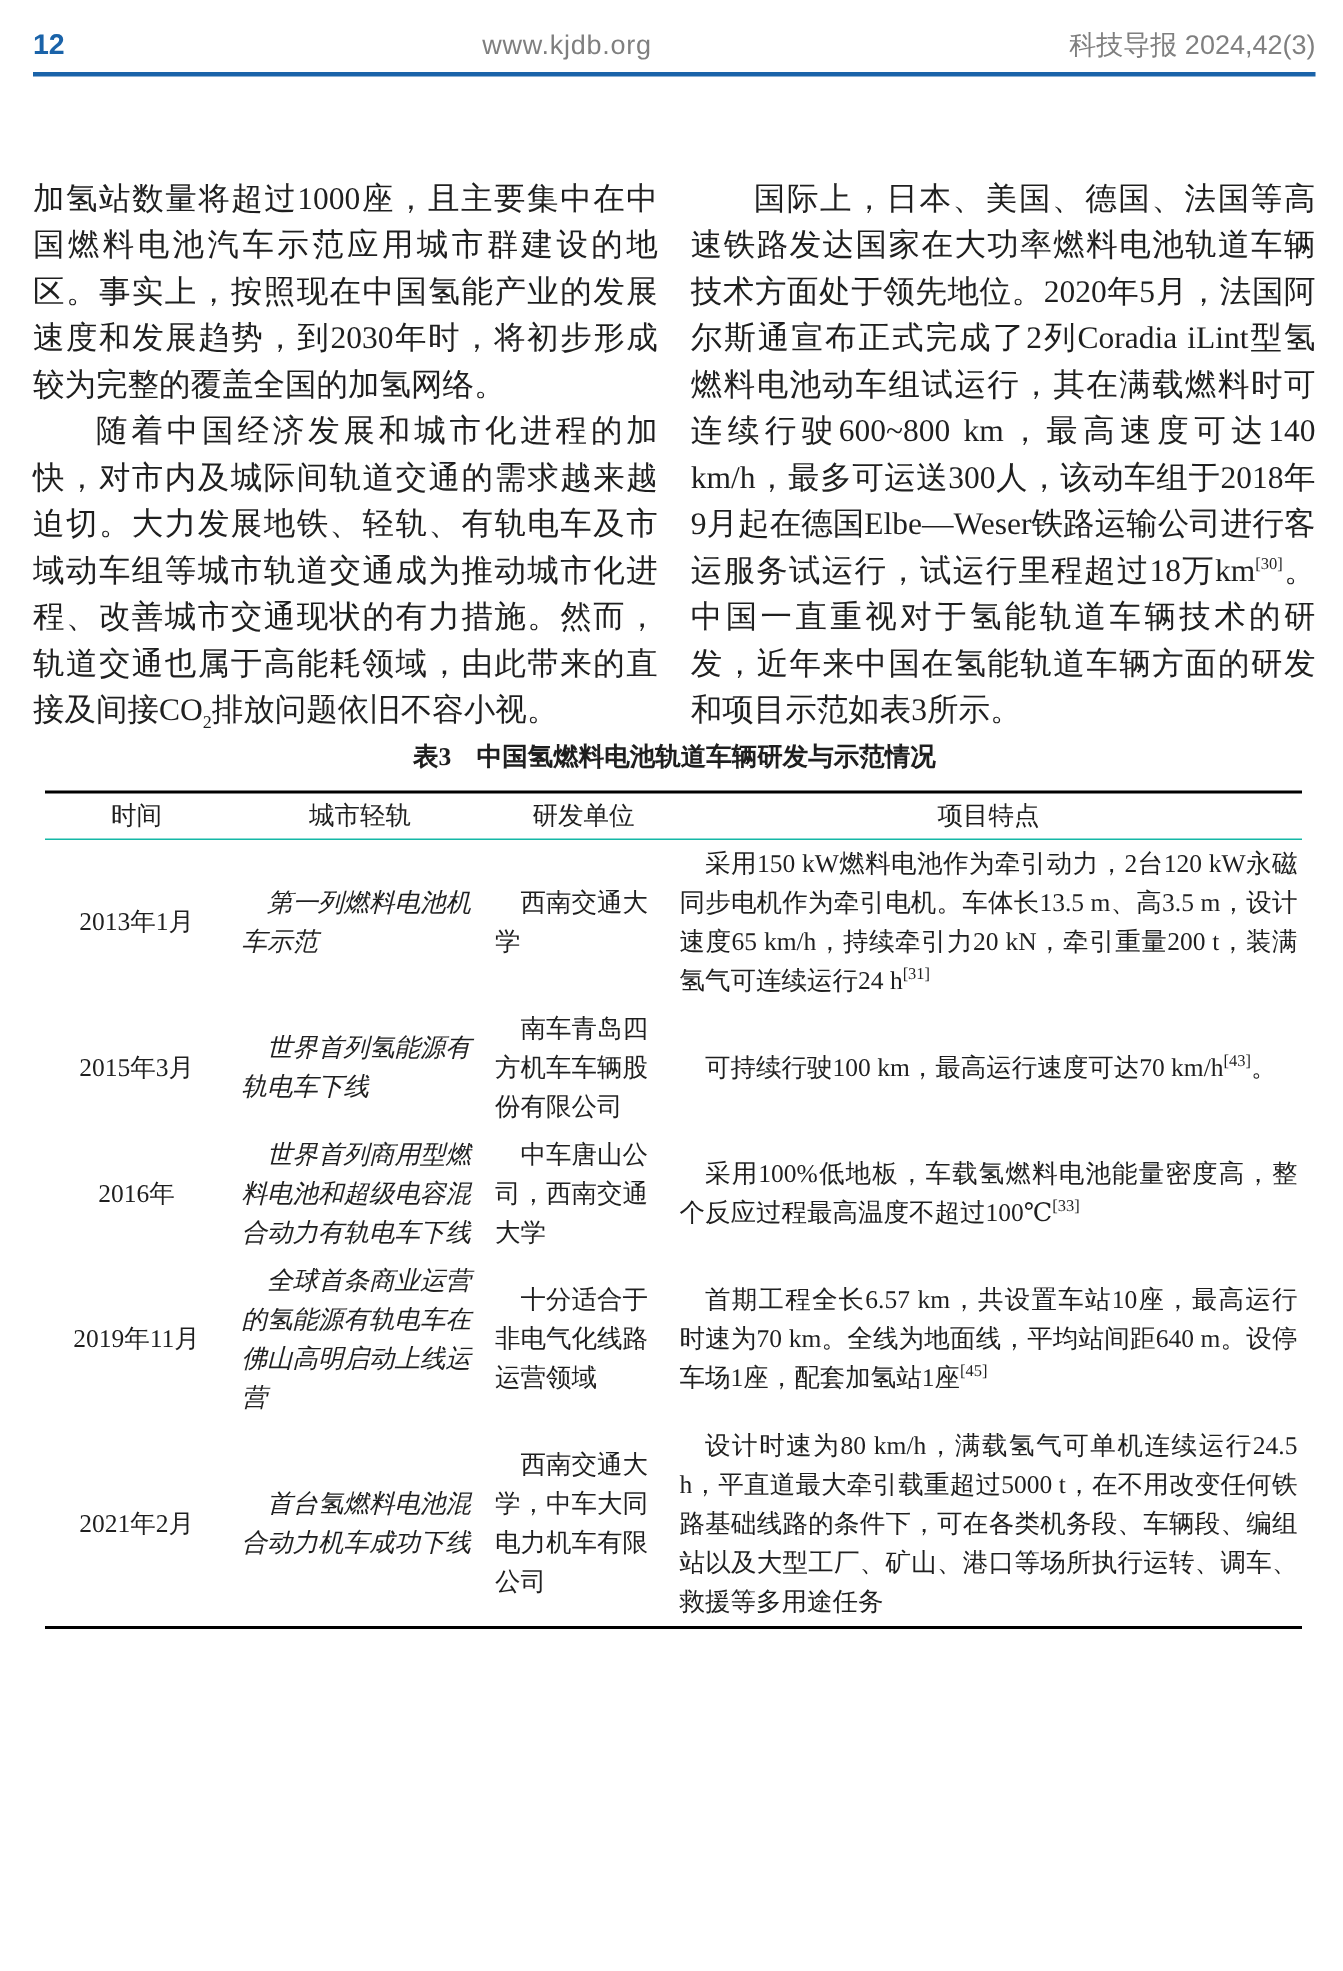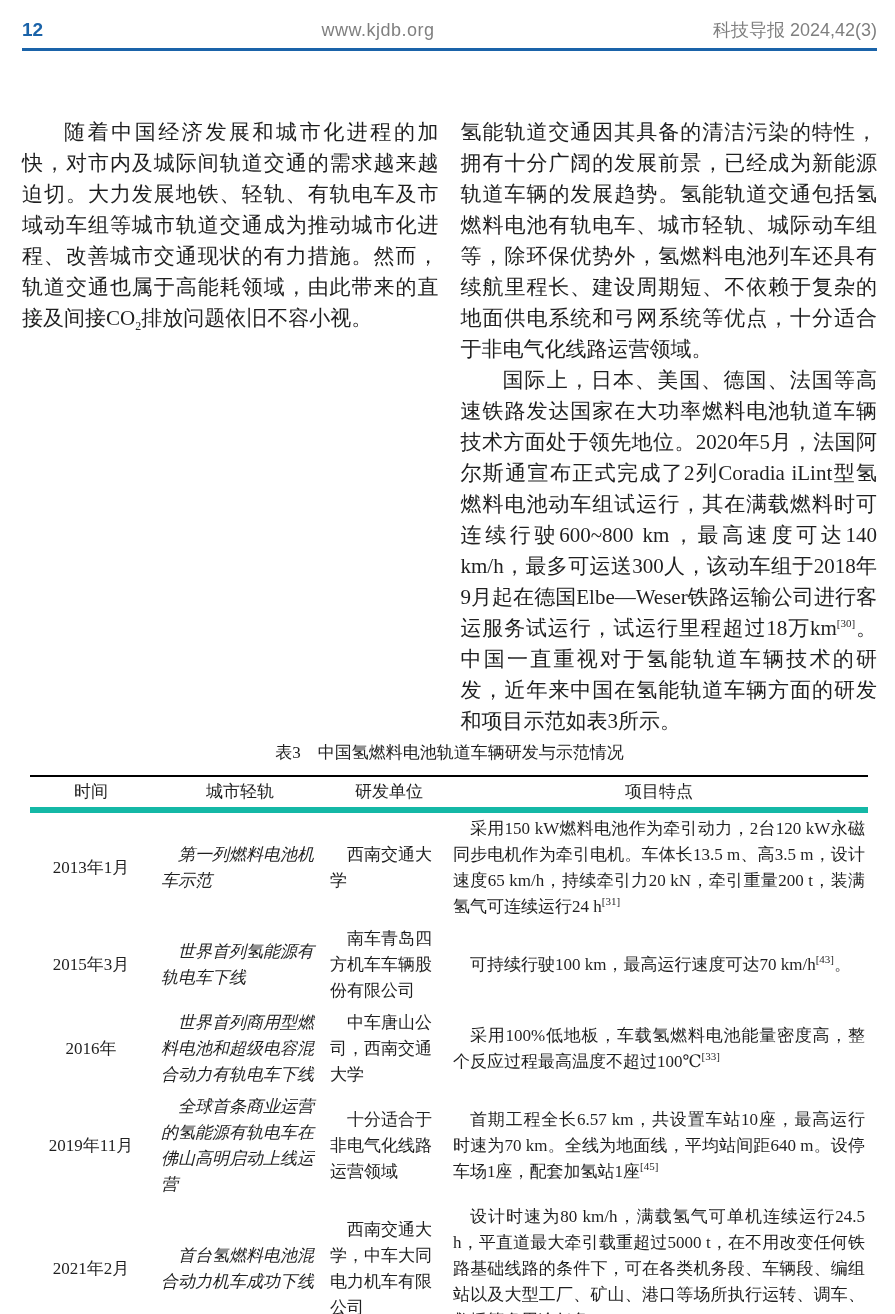--- a/index.html
+++ b/index.html
@@ -18,25 +18,25 @@
   .columns { display:flex; gap:22px; margin-top:66px; }
   .col { width:418px; font-size:21px; line-height:31px; text-align:justify; }
   .col p { margin:0; }
   .col p.indent { text-indent:2em; }
   .col h3 { margin:2px 0; font-size:21px; line-height:31px; font-weight:bold;
             font-family:"Liberation Sans","DejaVu Sans",sans-serif; text-align:left; }
   sup { font-size:11px; line-height:0; vertical-align:super; }
   sub { font-size:12px; line-height:0; vertical-align:sub; }
 
   
-  .tbl-caption { text-align:center; font-size:17px; font-weight:normal; line-height:24px; margin-top:4px; }
+  .tbl-caption { text-align:center; font-size:17px; font-weight:bold; line-height:24px; margin-top:4px; }
   .tbl { border-collapse:collapse; width:838px; margin:10px 0 0 8px;
          border-top:2.5px solid #000; border-bottom:2.5px solid #000;
          font-size:17px; line-height:26px; }
-  .tbl thead tr { border-bottom:6px solid #14b8a6; }
+  .tbl thead tr { border-bottom:1px solid #14b8a6; }
   .tbl th { font-weight:normal; font-size:17px; padding:2px 0; text-align:center; }
   .tbl td { vertical-align:middle; padding:3px 0; }
   td.c-time { text-align:center; }
   td.c-name { text-align:left; text-indent:1em; padding-left:9px; padding-right:9px;font-style:italic; }
   td.c-dev  { text-align:left; text-indent:1em; padding-left:2px; padding-right:2px; }
   td.c-feat { text-align:justify; text-indent:1em; padding-left:3px; padding-right:3px; }
   col.w-time { width:122px; } col.w-name { width:176px; } col.w-dev { width:122px; } col.w-feat { width:418px; }
 </style>
 </head>
 <body>
@@ -45,24 +45,24 @@
 
   <div class="pg-header">
     <span class="pgnum">12</span>
     <span class="site">www.kjdb.org</span>
     <span class="issue">科技导报 2024,42(3)</span>
   </div>
   <div class="hr-blue"></div>
 
   <div class="columns">
     <div class="col" id="left-col">
+        <p>加氢站数量将超过1000座，且主要集中在中国燃料电池汽车示范应用城市群建设的地区。事实上，按照现在中国氢能产业的发展速度和发展趋势，到2030年时，将初步形成较为完整的覆盖全国的加氢网络。</p>
         <p class="indent">随着中国经济发展和城市化进程的加快，对市内及城际间轨道交通的需求越来越迫切。大力发展地铁、轻轨、有轨电车及市域动车组等城市轨道交通成为推动城市化进程、改善城市交通现状的有力措施。然而，轨道交通也属于高能耗领域，由此带来的直接及间接CO<sub>2</sub>排放问题依旧不容小视。</p>
       </div>
     <div class="col" id="right-col">
-        <p>氢能轨道交通因其具备的清洁污染的特性，拥有十分广阔的发展前景，已经成为新能源轨道车辆的发展趋势。氢能轨道交通包括氢燃料电池有轨电车、城市轻轨、城际动车组等，除环保优势外，氢燃料电池列车还具有续航里程长、建设周期短、不依赖于复杂的地面供电系统和弓网系统等优点，十分适合于非电气化线路运营领域。</p>
         <p class="indent">国际上，日本、美国、德国、法国等高速铁路发达国家在大功率燃料电池轨道车辆技术方面处于领先地位。2020年5月，法国阿尔斯通宣布正式完成了2列Coradia iLint型氢燃料电池动车组试运行，其在满载燃料时可连续行驶600~800 km，最高速度可达140 km/h，最多可运送300人，该动车组于2018年9月起在德国Elbe—Weser铁路运输公司进行客运服务试运行，试运行里程超过18万km<sup>[30]</sup>。中国一直重视对于氢能轨道车辆技术的研发，近年来中国在氢能轨道车辆方面的研发和项目示范如表3所示。</p>
       </div>
   </div>
 
   <div class="tbl-caption">表3　中国氢燃料电池轨道车辆研发与示范情况</div>
 
   <table class="tbl">
     <colgroup>
       <col class="w-time">
         <col class="w-name">

